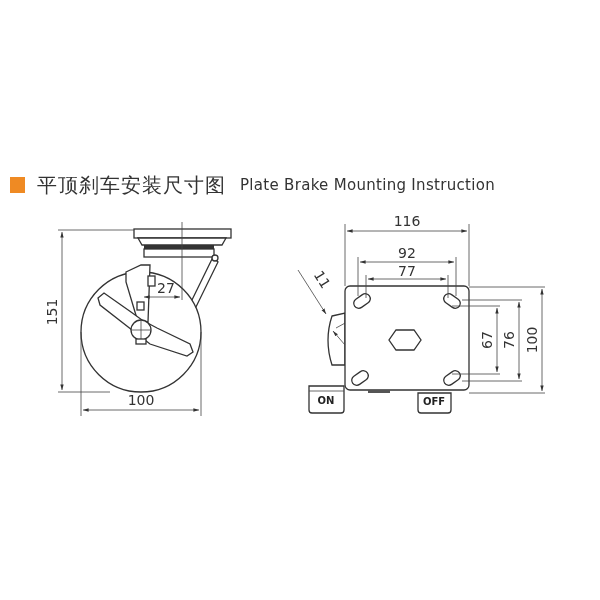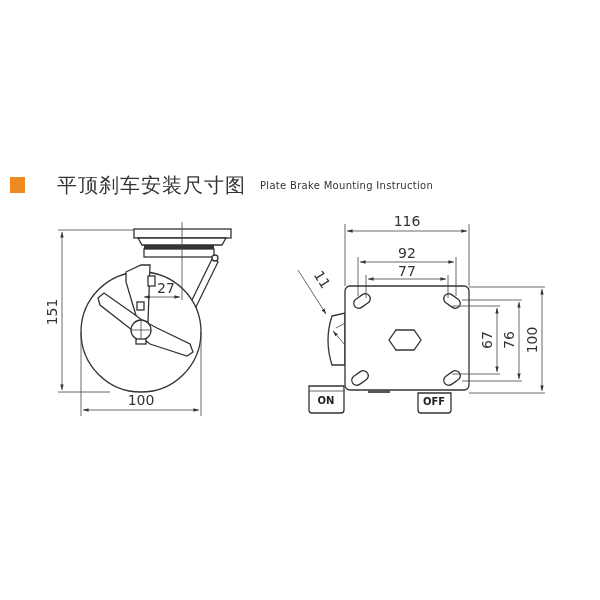--- a/index.html
+++ b/index.html
@@ -1,20 +1,20 @@
 <!DOCTYPE html>
 <html><head>
   <meta charset="utf-8">
   <style>
     html, body { margin: 0; padding: 0; background: #ffffff; }
     body { width: 600px; height: 600px; position: relative; overflow: hidden; font-family: "DejaVu Sans", sans-serif; }
     .header { position: absolute; left: 10px; top: 171px; height: 28px; display: flex; align-items: center; }
     .bullet { width: 15px; height: 16px; background: #ef8a23; margin-right: 12px; }
-    .title-cn { font-size: 20px; color: #333; letter-spacing: 1px; margin-right: 14px; margin-left: 20px; }
-    .title-en { font-size: 10px; color: #333; letter-spacing: 0.3px; }
+    .title-cn { font-size: 20px; color: #333; letter-spacing: 1px; margin-right: 14px; }
+    .title-en { font-size: 15px; color: #333; letter-spacing: 0.3px; }
     svg { position: absolute; left: 0; top: 0; }
     .thin { stroke: #444; stroke-width: 0.8; fill: none; }
     .fillw { fill: #fff; stroke: #333; stroke-width: 1.3; }
     .dim { font-family: "DejaVu Sans", sans-serif; font-size: 14px; fill: #333; }
     .tag { font-family: "DejaVu Sans", sans-serif; font-size: 10px; font-weight: bold; fill: #222; }
   </style>
 </head>
 <body>
 
 <div class="header">

